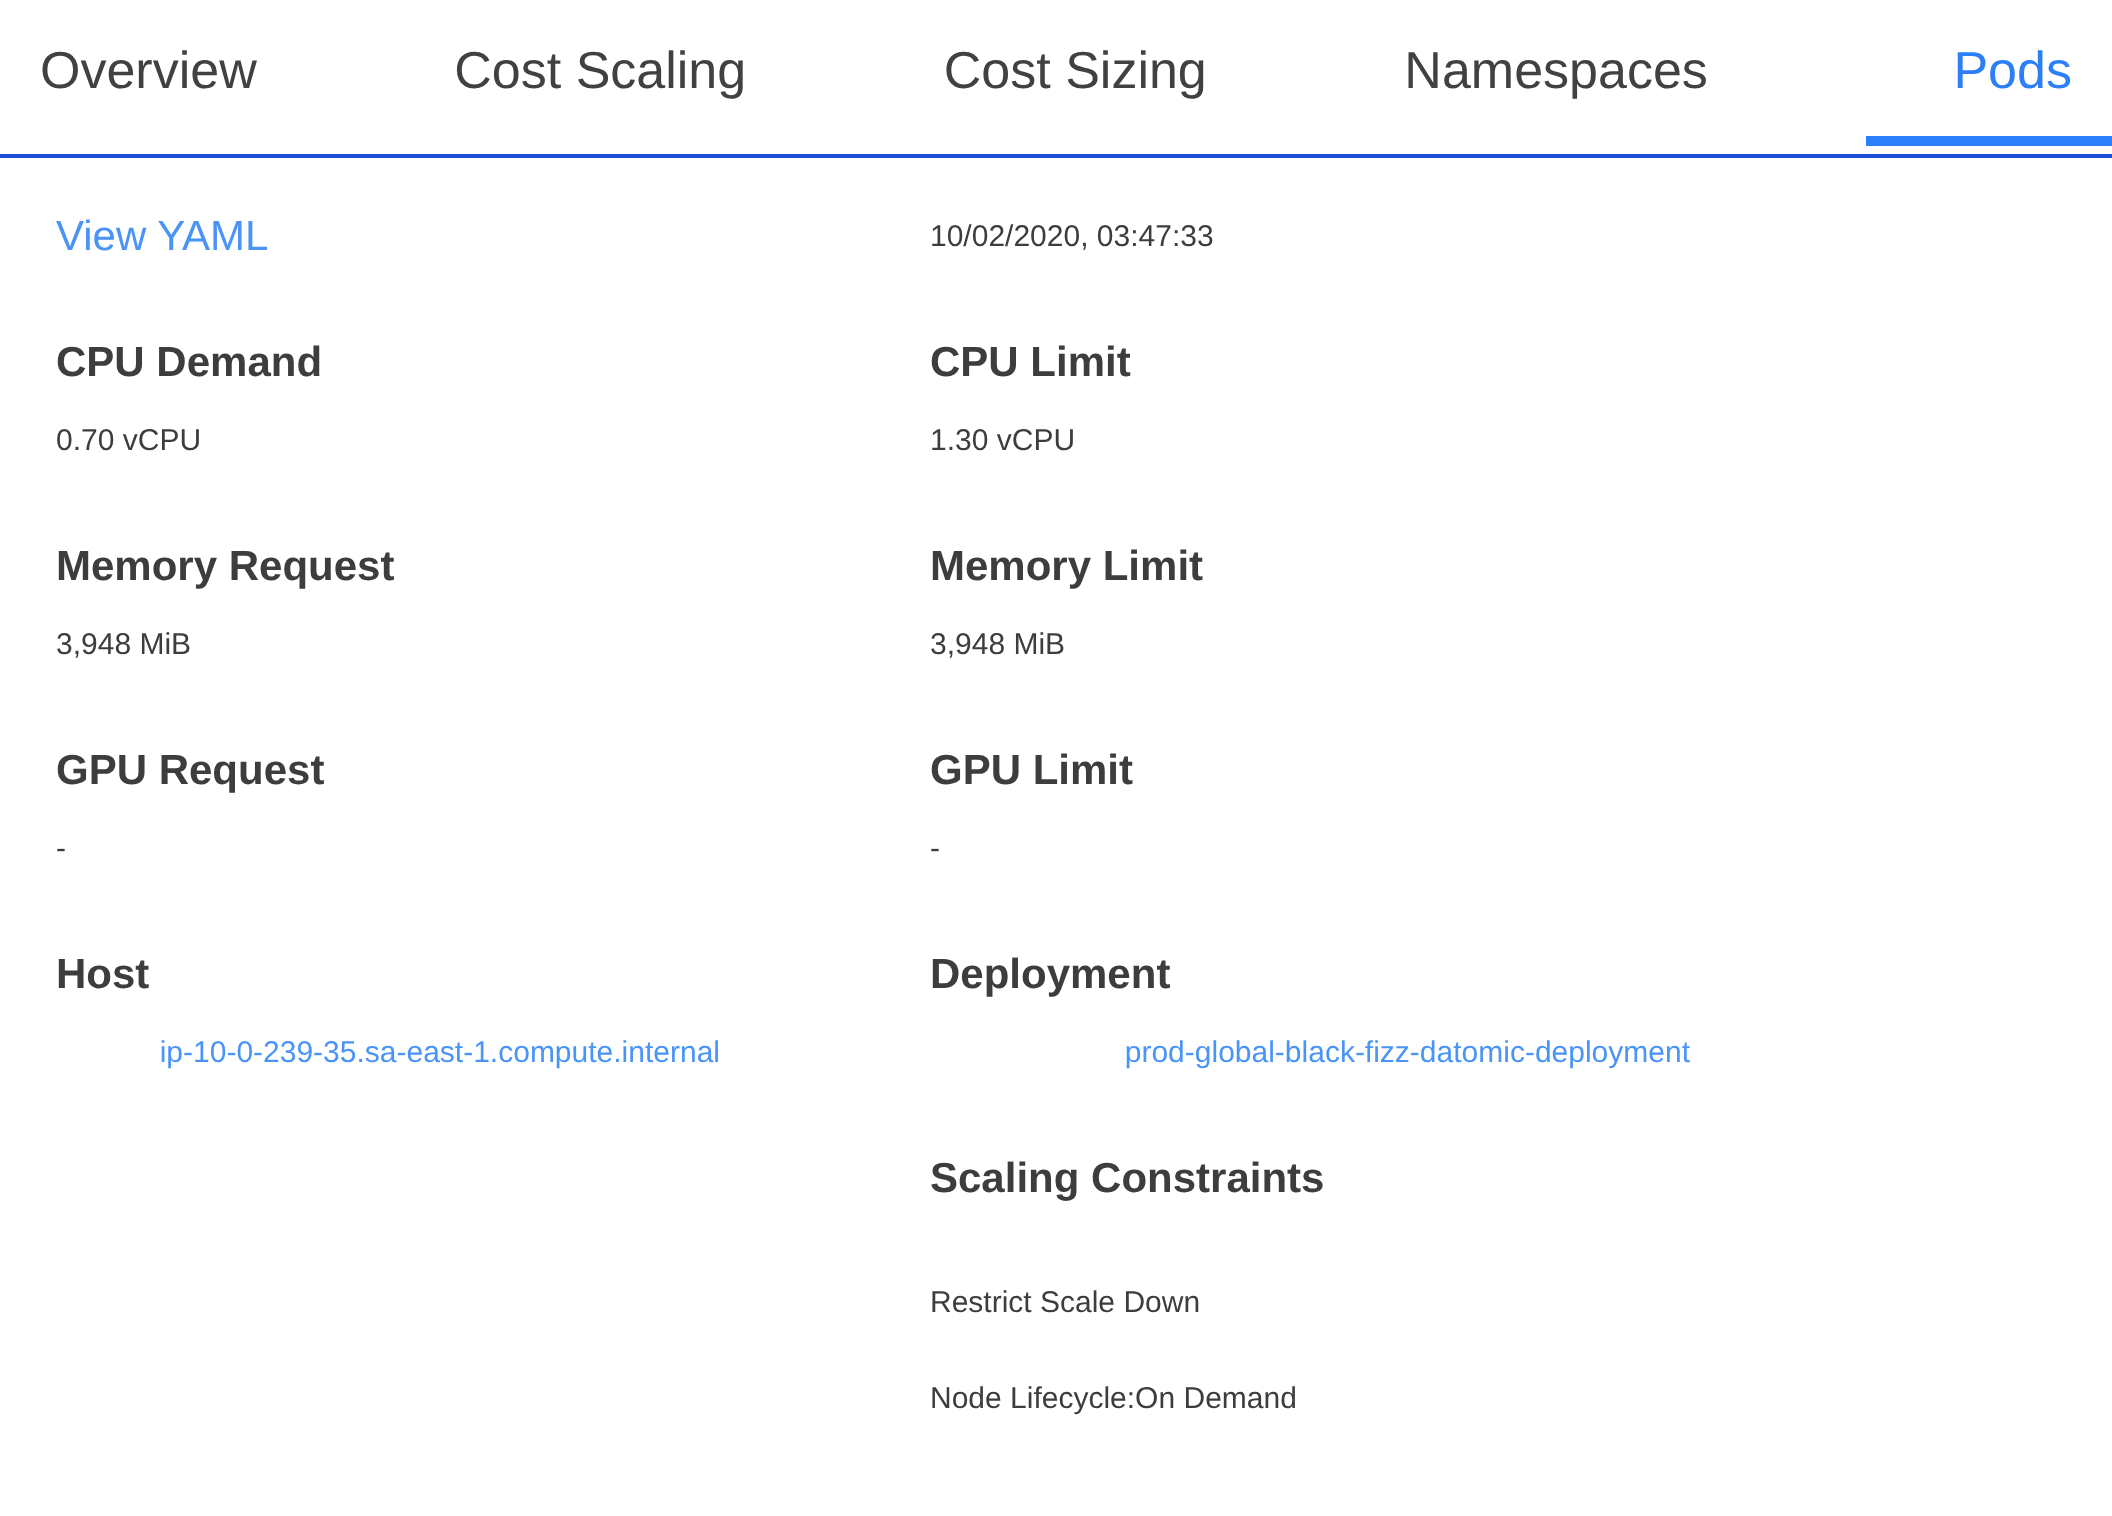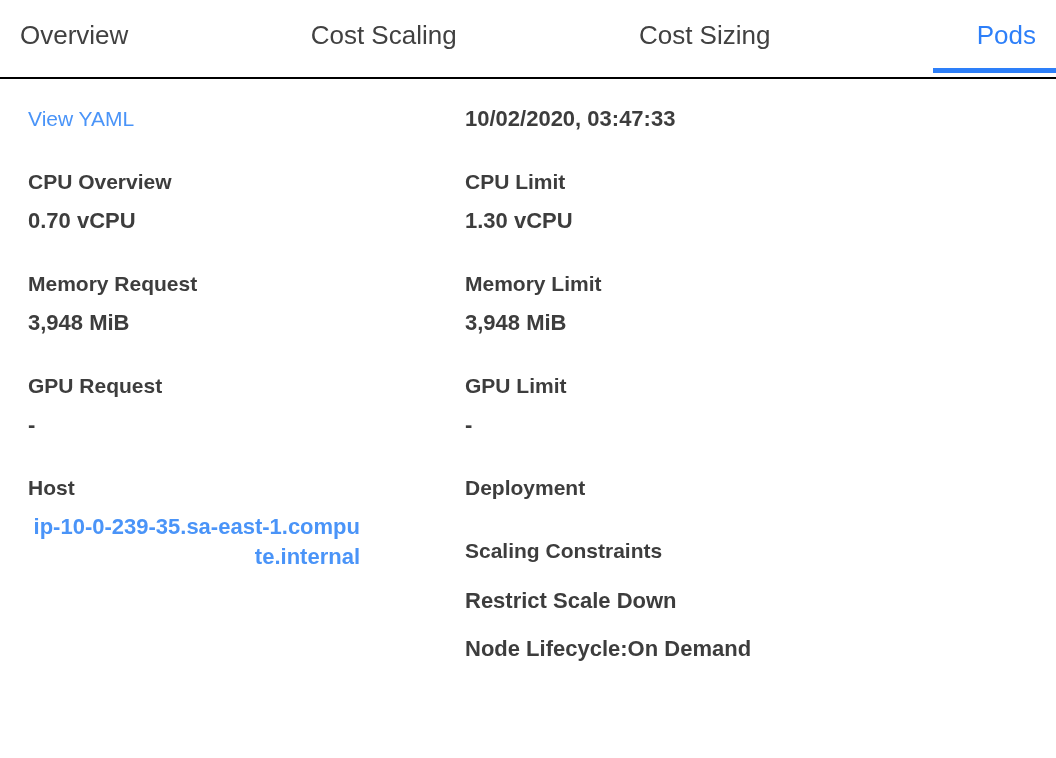--- a/index.html
+++ b/index.html
@@ -9,21 +9,21 @@
     font-family: "Liberation Sans", sans-serif;
     color: #3d3d3d;
     overflow: hidden;
   }
 
   
   .tabbar {
     display: flex;
     justify-content: space-between;
     height: 79px;
-    border-bottom: 2px solid #000000;
+    border-bottom: 2px solid #1d4ed8;
     background: #fff;
   }
   .tab {
     position: relative;
     font-size: 26px;
     line-height: 30px;
     color: #414141;
     padding: 20px 20px 0 20px;
     cursor: pointer;
     white-space: nowrap;
@@ -55,58 +55,59 @@
   }
   .field { margin-bottom: 33px; }
   .label {
     font-size: 21px;
     line-height: 30px;
     font-weight: 700;
     color: #3d3d3d;
     margin-bottom: 9px;
   }
   .value {
-    font-size: 22px;
+    font-size: 15px;
     line-height: 30px;
-    font-weight: 700;
+    font-weight: 400;
     color: #3d3d3d;
   }
   .link {
     color: var(--link, #4a94f8);
     text-decoration: none;
     cursor: pointer;
     display: inline-block;
   }
   .break { word-break: break-all; display: block; text-align: right; }
   .host-w   { max-width: 332px; }
   .deploy-w { max-width: 380px; }
 
-  .sc-title { margin-bottom: 20px; }
+  .sc-title { margin-bottom: 32px; }
   .sc-item  { margin-bottom: 18px; }
 </style>
 </head>
 <body>
 
 <nav class="tabbar">
   <div class="tab">Overview</div>
   <div class="tab">Cost Scaling</div>
   <div class="tab">Cost Sizing</div>
+  <div class="tab">Namespaces</div>
   <div class="tab tab--active">Pods</div>
 </nav>
 
 <main class="content">
 
   <div class="col">
 
     <div class="row-top">
       <a class="link">View YAML</a>
     </div>
 
     <div class="field">
-      <div class="label">CPU Overview</div>
+      <div class="label">CPU Demand</div>
       <div class="value">0.70 vCPU</div>
     </div>
 
     <div class="field">
       <div class="label">Memory Request</div>
       <div class="value">3,948 MiB</div>
     </div>
 
     <div class="field">
       <div class="label">GPU Request</div>
@@ -134,20 +135,21 @@
       <div class="value">3,948 MiB</div>
     </div>
 
     <div class="field">
       <div class="label">GPU Limit</div>
       <div class="value">-</div>
     </div>
 
     <div class="field">
       <div class="label">Deployment</div>
+      <a class="value link break deploy-w">prod-global-black-fizz-datomic-deployment</a>
     </div>
 
     <section>
       <div class="label sc-title">Scaling Constraints</div>
       <div class="value sc-item">Restrict Scale Down</div>
       <div class="value sc-item">Node Lifecycle:On Demand</div>
     </section>
 
   </div>
 

